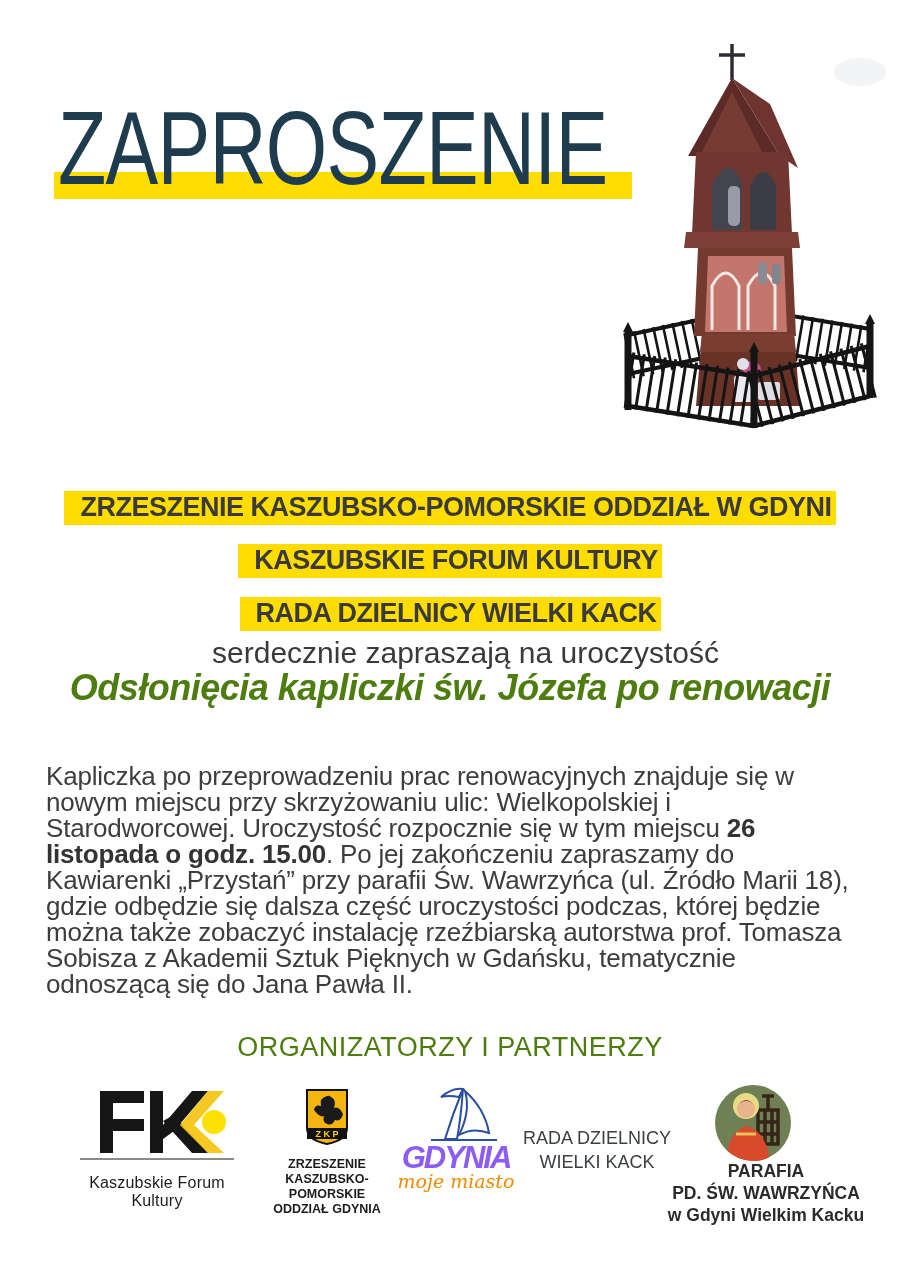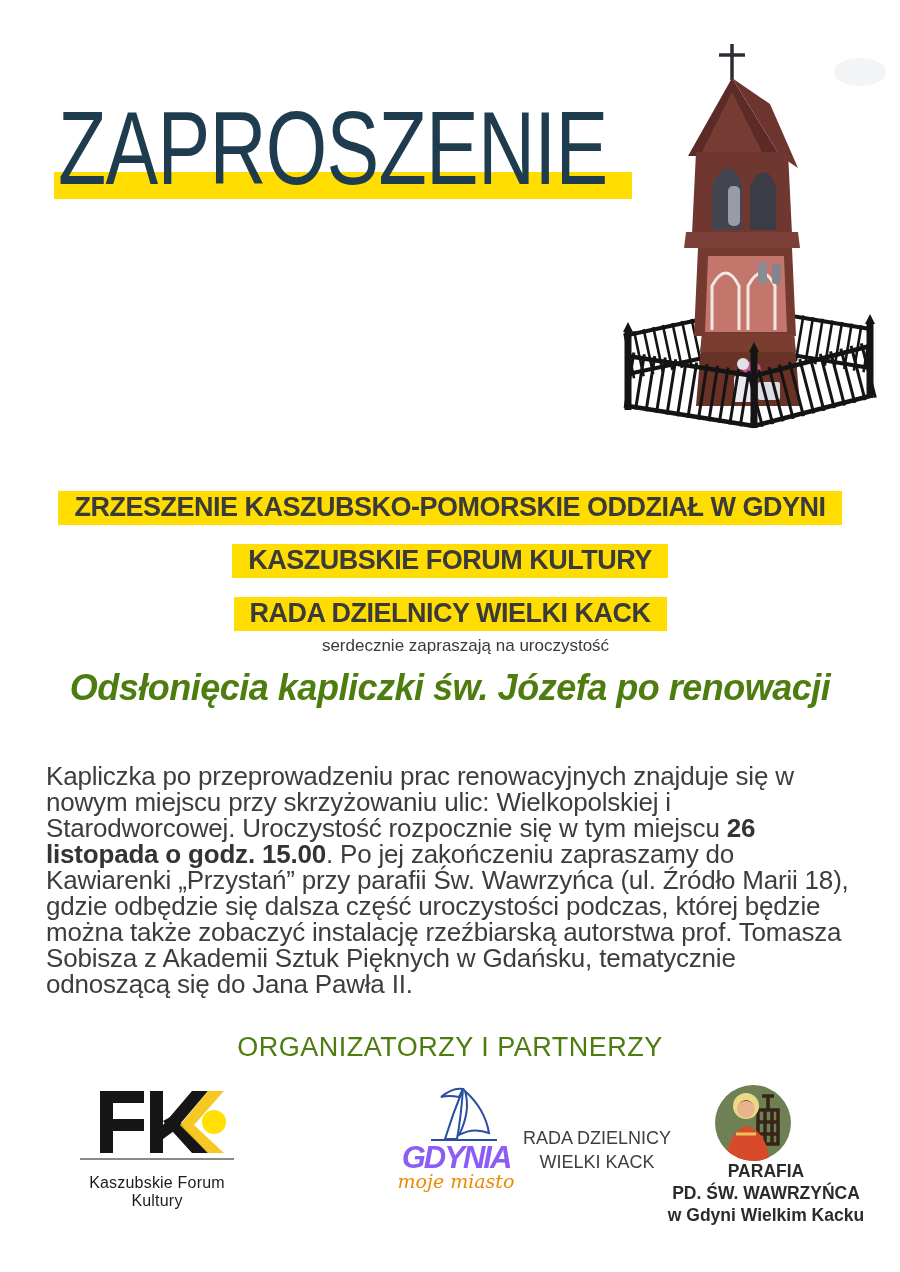--- a/index.html
+++ b/index.html
@@ -13,27 +13,27 @@
   .title-text { position:absolute; left:0; top:0; font-size:104px; line-height:104px;
                 font-weight:400; color:#1e3c4e; letter-spacing:-1px;
                 transform:scaleX(0.76); transform-origin:left top; white-space:nowrap; }
 
   
   .chapel { position:absolute; left:612px; top:34px; width:278px; height:398px; }
 
   
   .bands { position:absolute; left:0; top:491px; width:900px; text-align:center; }
   .band { display:inline-block; background:#ffdd00; color:#3a3a3a; font-weight:700;
-          font-size:27px; line-height:31px; padding:1px 16px 2px 16px; white-space:nowrap;
+          font-size:27px; line-height:31px; padding:1px 4px 2px 16px; white-space:nowrap;
           letter-spacing:-0.5px; }
   .band-row { margin-bottom:19px; }
 
   
   .lead { position:absolute; left:0; top:636px; width:900px; text-align:center;
-          font-size:17px; color:#3a3a3a;padding-left:31px; }
+          font-size:30px; color:#3a3a3a;padding-left:31px; }
   .event-title { position:absolute; left:0; top:667px; width:900px; text-align:center;
           font-size:36px; font-weight:700; font-style:italic; color:#4d7c0f;
           letter-spacing:-0.5px; }
 
   
   .body-par { position:absolute; left:46px; top:763px; width:808px; text-align:left;
           font-size:26px; line-height:26px; color:#3d3d3d; letter-spacing:-0.2px; }
   .body-par b { font-weight:700; color:#333; }
 
   
@@ -154,20 +154,33 @@
       <polygon points="85,36 114,2 130,2 96,42 85,50" fill="#161616"></polygon>
       <polygon points="85,32 96,26 130,64 114,64" fill="#161616"></polygon>
 
       <polygon points="130,2 146,2 116,36 146,64 130,64 102,36" fill="#f5c518" opacity="0.95"></polygon>
       <circle cx="136" cy="33" r="12" fill="#ffe000"></circle>
       <line x1="2" y1="70" x2="156" y2="70" stroke="#8a8a8a" stroke-width="2"></line>
     </svg>
     <div class="fk-caption">Kaszubskie Forum Kultury</div>
   </div>
 
+  <div class="zkp-logo">
+    <svg width="48" height="58" viewBox="0 0 48 58" style="display:inline-block;">
+      <path d="M4,2 L44,2 L44,40 Q44,52 24,56 Q4,52 4,40 Z" fill="#f6b40e" stroke="#111" stroke-width="2"></path>
+      <path d="M24,8 q-8,2 -6,10 q-6,-2 -7,4 q6,8 10,6 q-2,6 3,8 q5,2 8,-4 q6,2 8,-6 q-4,-8 -9,-6 q3,-8 -3,-11 q-2,-2 -4,-1 Z" fill="#1a1a1a"></path>
+      <rect x="4" y="40" width="40" height="11" fill="#111"></rect>
+      <text x="24" y="49" text-anchor="middle" font-size="9" font-weight="bold" fill="#ffd200" font-family="Liberation Sans, sans-serif">Z K P</text>
+    </svg>
+    <div class="zkp-lines">
+      <div>ZRZESZENIE</div>
+      <div>KASZUBSKO-POMORSKIE</div>
+      <div>ODDZIAŁ GDYNIA</div>
+    </div>
+  </div>
 
   <div class="gdynia-logo">
     <svg width="110" height="58" viewBox="0 0 110 58">
       <g fill="none" stroke="#2a4fa0" stroke-width="2">
         <path d="M44,56 Q52,30 62,6 Q60,34 56,56 Z"></path>
         <path d="M58,52 Q70,28 64,8 Q84,26 88,50 Q72,44 58,52 Z"></path>
         <path d="M40,14 Q52,4 62,6 L58,14 Q48,12 40,14 Z"></path>
         <line x1="30" y1="57" x2="96" y2="57"></line>
       </g>
     </svg>

